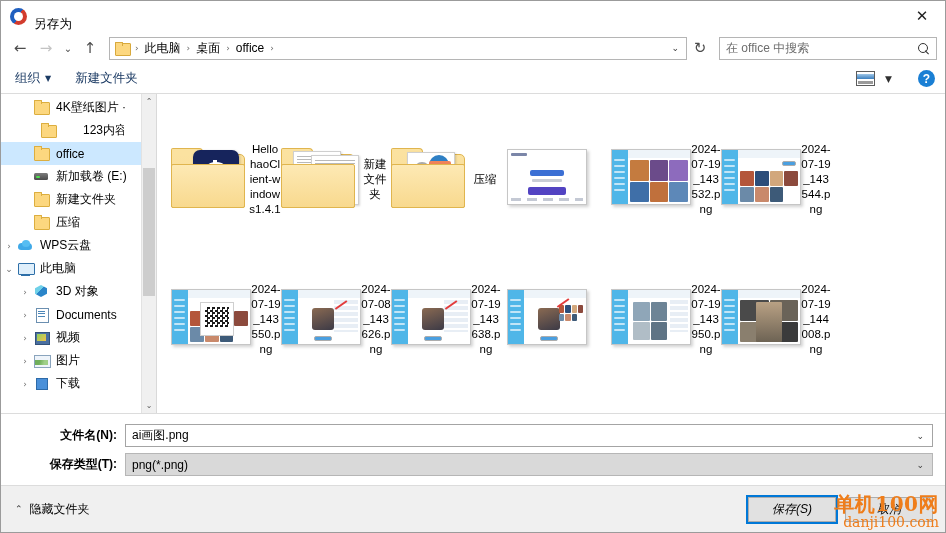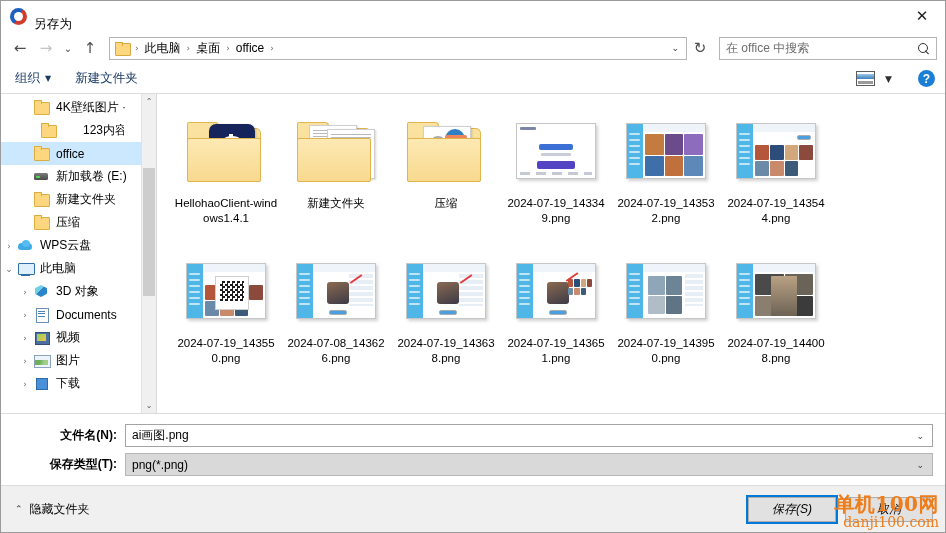--- a/index.html
+++ b/index.html
@@ -258,21 +258,21 @@
   
   .filegrid {
     flex: 1; padding: 10px 8px 0 14px;
     display: flex; flex-wrap: wrap;
     align-content: flex-start;
     overflow: hidden;
     background: #fff;
   }
   .tile {
     width: 110px; height: 140px;
-    display: flex; flex-direction: column; align-items: center;
+    display: flex; align-items: center;
     padding-top: 6px;
   }
   .thumb-wrap {
     width: 92px; height: 82px;
     display: flex; align-items: center; justify-content: center;
     position: relative;
   }
   .tile-name {
     margin-top: 4px; width: 104px; text-align: center;
     font-size: 11.5px; color: #000; line-height: 15px;
@@ -604,21 +604,20 @@
         <div class="tile">
           <div class="thumb-wrap">
             <div class="shot white-page">
               <div class="wp-top"></div>
               <div class="wp-logo"></div>
               <div class="wp-sub"></div>
               <div class="wp-cta"></div>
               <div class="wp-foot"></div>
             </div>
           </div>
-          <div class="tile-name">2024-07-19_143349.png</div>
         </div>
         <div class="tile">
           <div class="thumb-wrap">
             <div class="shot">
               <div class="lsb">
                 <i style="top:9px"></i>
                 <i style="top:15px"></i>
                 <i style="top:21px"></i>
                 <i style="top:27px"></i>
                 <i style="top:33px"></i>
@@ -751,21 +750,20 @@
                 <div class="cellimg" style="background:#8c4a3d"></div>
                 <div class="cellimg" style="background:#6b8aa8"></div>
                 <div class="cellimg" style="background:#c9896b"></div>
                 <div class="cellimg" style="background:#3d5a78"></div>
                 <div class="cellimg" style="background:#a8blc0"></div>
               </div>
               <div class="redarrow" style="left:48px;top:12px"></div>
               <div class="btn" style="left:32px;bottom:3px;width:18px;height:5px"></div>
             </div>
           </div>
-          <div class="tile-name">2024-07-19_143651.png</div>
         </div>
         <div class="tile">
           <div class="thumb-wrap">
             <div class="shot">
               <div class="lsb">
                 <i style="top:9px"></i>
                 <i style="top:15px"></i>
                 <i style="top:21px"></i>
                 <i style="top:27px"></i>
                 <i style="top:33px"></i>

